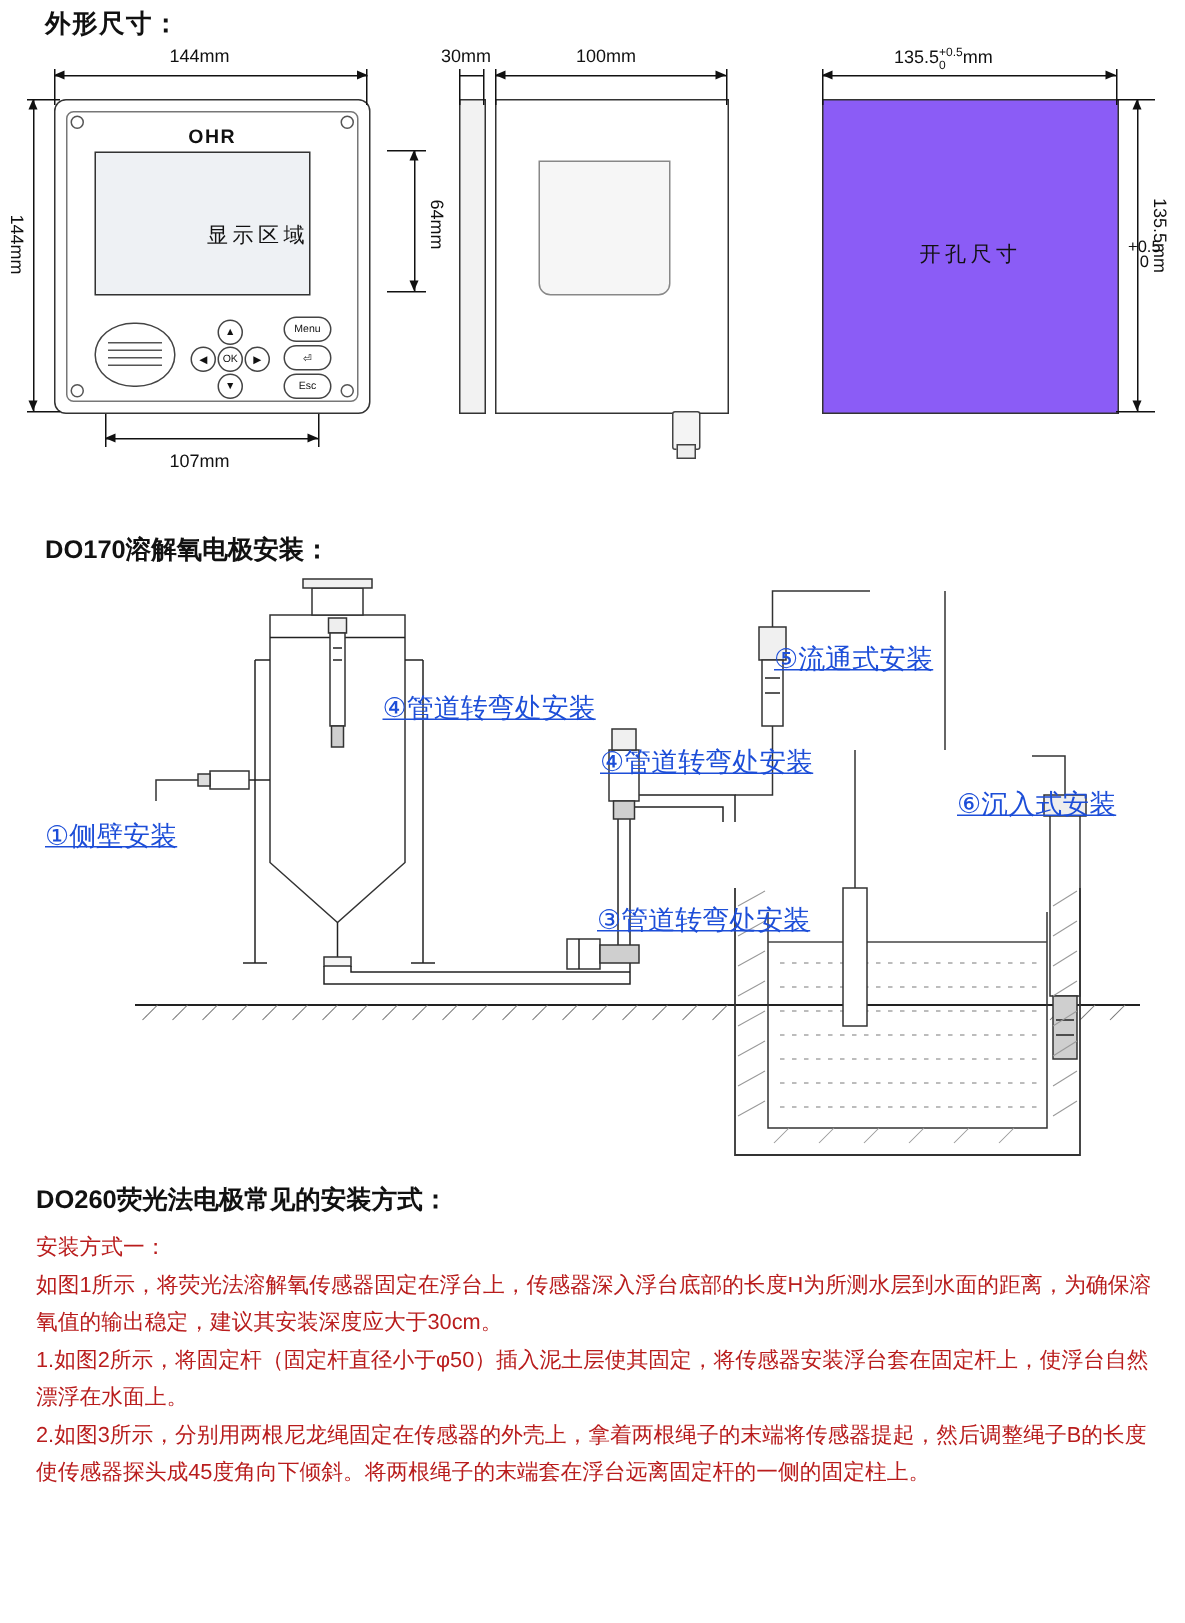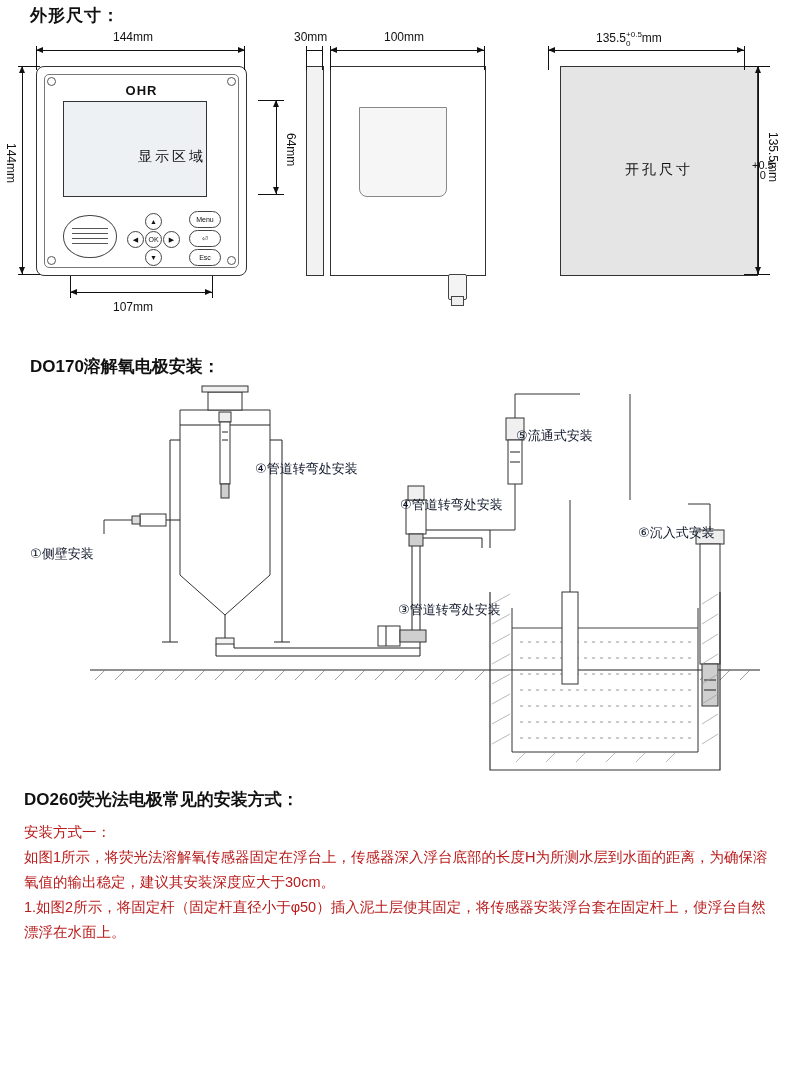--- a/index.html
+++ b/index.html
@@ -39,28 +39,28 @@
   .btn-oval{position:absolute;border:1px solid #444;border-radius:9px;background:#fff;display:flex;align-items:center;justify-content:center;font-size:7px;color:#111;}
 
   
   .side-thin{position:absolute;left:306px;top:66px;width:16px;height:208px;border:1.5px solid #333;background:#f2f2f2;}
   .side-body{position:absolute;left:330px;top:66px;width:154px;height:208px;border:1.5px solid #333;background:#fff;}
   .side-body-inner{position:absolute;left:28px;top:40px;width:86px;height:88px;border:1px solid #888;background:#f6f6f6;border-radius:0 0 8px 8px;}
   .gland{position:absolute;left:448px;top:274px;width:17px;height:24px;border:1px solid #444;background:#f4f4f4;border-radius:2px;}
   .gland2{position:absolute;left:451px;top:296px;width:11px;height:8px;border:1px solid #444;background:#eee;}
 
   
-  .cutout{position:absolute;left:560px;top:66px;width:196px;height:208px;border:1.5px solid #333;background:#e5e5e5;}
+  .cutout{position:absolute;left:548px;top:66px;width:196px;height:208px;border:1.5px solid #333;background:#8b5cf6;}
   .cutout span{position:absolute;left:0;right:0;top:94px;text-align:center;font-size:14px;letter-spacing:3px;color:#111;}
 
   
   .txtblock{position:absolute;left:24px;top:786px;width:748px;}
   .txtblock p{margin:0;}
 
-  .callout{position:absolute;font-size:13px;color:#0f172a;white-space:nowrap;}
+  .callout{position:absolute;font-size:18px;color:#1d4ed8;white-space:nowrap;text-decoration:underline;}
   .tol{display:inline-block;font-size:8px;line-height:9px;vertical-align:middle;text-align:left;}
   .tol sup{display:block;font-size:8px;}
   .tol sub{display:block;font-size:8px;}
   .vert{writing-mode:vertical-rl;text-orientation:mixed;}
 </style>
 </head>
 <body>
 
 <div class="page">
 
@@ -317,15 +317,16 @@
   <div class="abs callout" style="left:400px;top:496px;">④管道转弯处安装</div>
   <div class="abs callout" style="left:516px;top:427px;">⑤流通式安装</div>
   <div class="abs callout" style="left:638px;top:524px;">⑥沉入式安装</div>
 
   <div class="abs sub-title" style="left:24px;top:788px;">DO260荧光法电极常见的安装方式：</div>
 
   <div class="txtblock" style="top:820px;">
     <p class="body-text">安装方式一：</p>
     <p class="body-text">如图1所示，将荧光法溶解氧传感器固定在浮台上，传感器深入浮台底部的长度H为所测水层到水面的距离，为确保溶氧值的输出稳定，建议其安装深度应大于30cm。</p>
     <p class="body-text">1.如图2所示，将固定杆（固定杆直径小于φ50）插入泥土层使其固定，将传感器安装浮台套在固定杆上，使浮台自然漂浮在水面上。</p>
+    <p class="body-text">2.如图3所示，分别用两根尼龙绳固定在传感器的外壳上，拿着两根绳子的末端将传感器提起，然后调整绳子B的长度使传感器探头成45度角向下倾斜。将两根绳子的末端套在浮台远离固定杆的一侧的固定柱上。</p>
   </div>
 
 </div>
 
 </body></html>

